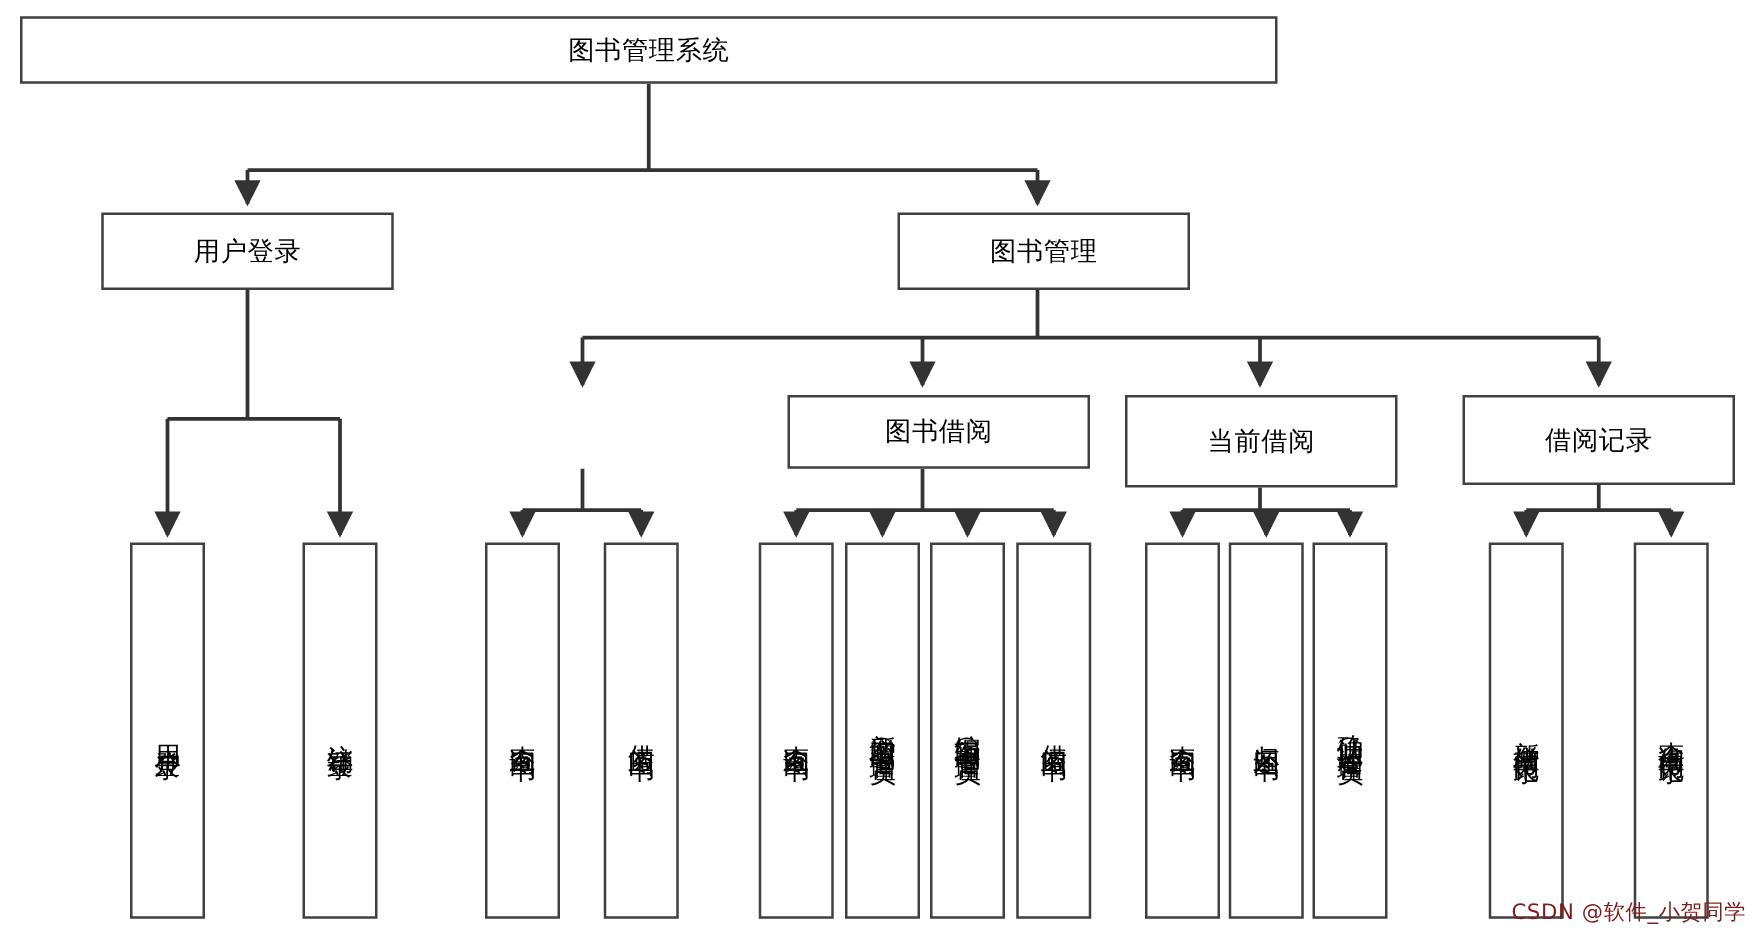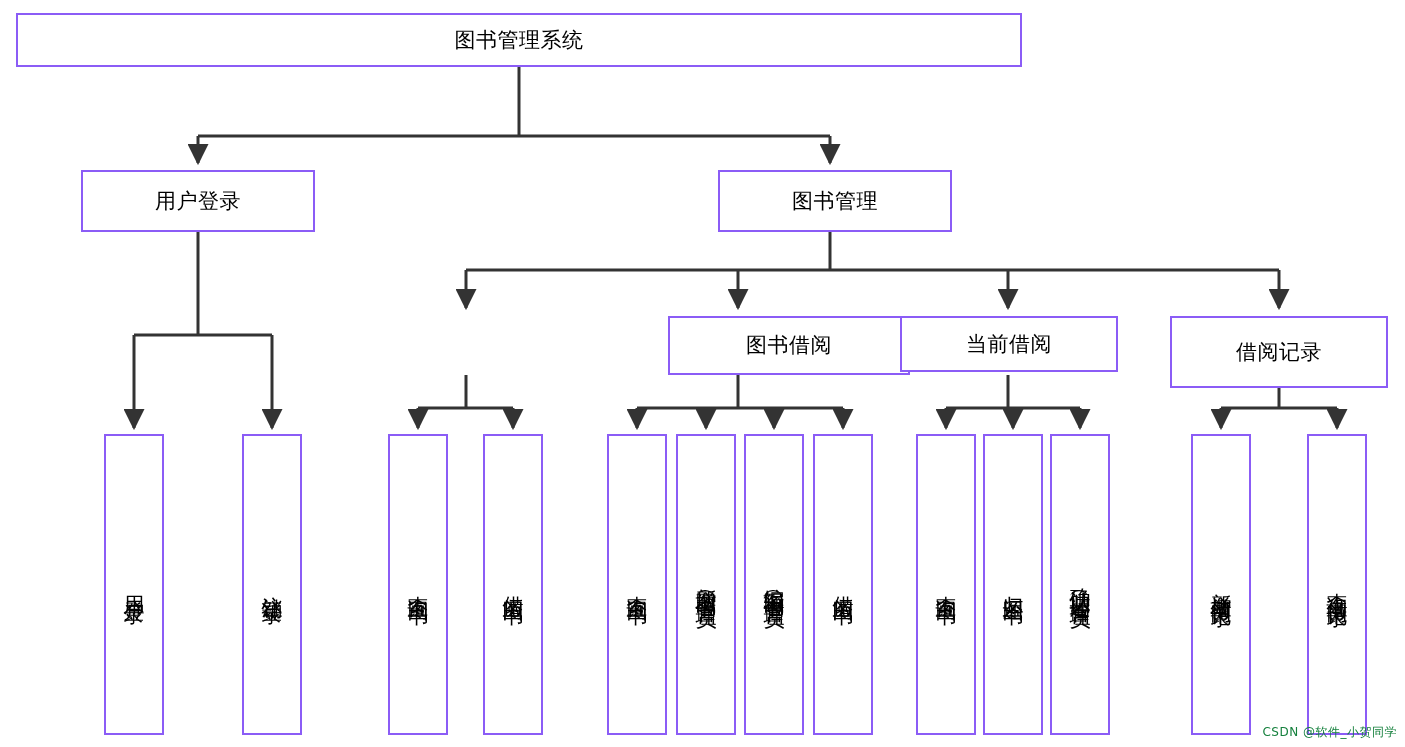--- a/index.html
+++ b/index.html
@@ -23,21 +23,21 @@
     left: 0;
     top: 0;
     width: 1405px;
     height: 747px;
     pointer-events: none;
   }
   .node {
     position: absolute;
     box-sizing: border-box;
     background: #ffffff;
-    border: 2px solid #8b5cf6;
+    border: 2px solid #404040;
     display: flex;
     align-items: center;
     justify-content: center;
     color: #000000;
     line-height: 1.15;
   }
   .node.horizontal {
     font-size: 21px;
     letter-spacing: 0.5px;
   }
@@ -55,22 +55,22 @@
     white-space: nowrap;
   }
   .node-label {
     display: block;
     white-space: nowrap;
   }
   #watermark {
     position: absolute;
     right: 8px;
     bottom: 6px;
-    font-size: 12px;
-    color: #15803d;
+    font-size: 17px;
+    color: #7f1d1d;
     white-space: nowrap;
     letter-spacing: 0.5px;
   }
 </style>
 </head>
 <body>
 
 <div id="diagram-root">
 
   <svg class="connectors" viewBox="0 0 1405 747" xmlns="http://www.w3.org/2000/svg">
@@ -127,24 +127,24 @@
     <span class="node-label">图书管理系统</span>
   </div>
 
   <div class="node horizontal" style="left:81px; top:170px; width:234px; height:62px;">
     <span class="node-label">用户登录</span>
   </div>
   <div class="node horizontal" style="left:718px; top:170px; width:234px; height:62px;">
     <span class="node-label">图书管理</span>
   </div>
 
-  <div class="node horizontal" style="left:630px; top:316px; width:242px; height:59px;margin-left:38px;">
+  <div class="node horizontal" style="left:630px; top:316px; width:242px; height:59px;">
     <span class="node-label">图书借阅</span>
   </div>
-  <div class="node horizontal" style="left:900px; top:316px; width:218px; height:56px;">
+  <div class="node horizontal" style="left:900px; top:316px; width:218px; height:74px;">
     <span class="node-label">当前借阅</span>
   </div>
   <div class="node horizontal" style="left:1170px; top:316px; width:218px; height:72px;">
     <span class="node-label">借阅记录</span>
   </div>
 
   <div class="node vertical" style="left:104px; top:434px; width:60px; height:301px;">
     <span class="vtext">用户登录</span>
   </div>
   <div class="node vertical" style="left:242px; top:434px; width:60px; height:301px;">

